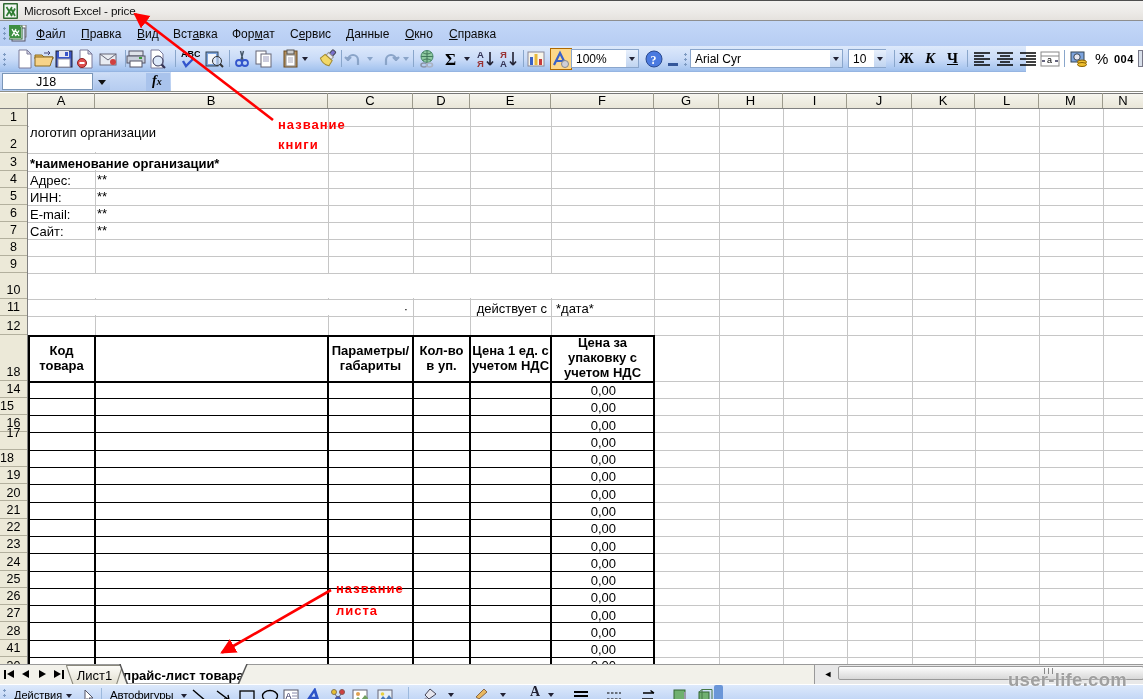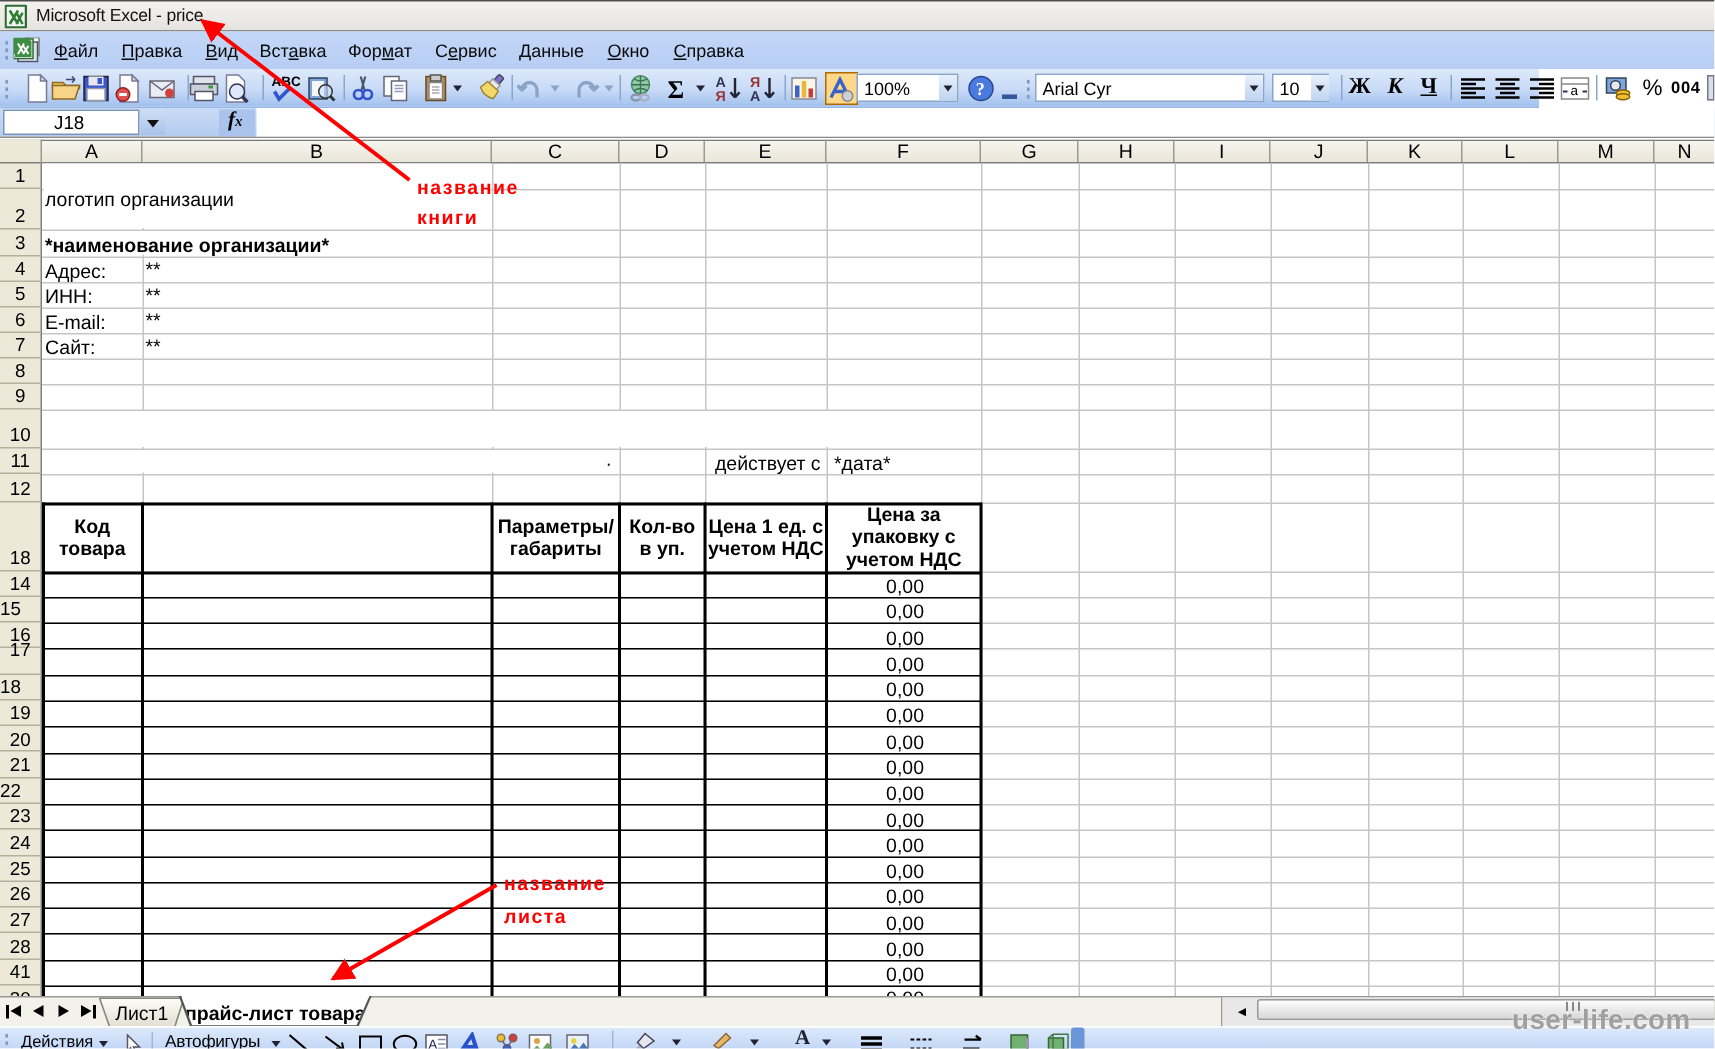--- a/index.html
+++ b/index.html
@@ -265,21 +265,21 @@
 <div class="ab" style="left:0;top:333px;width:27px;height:15px;font-size:12.5px;text-align:center;line-height:15px;color:#000">17</div>
 <div class="ab" style="left:0;top:356.6px;width:27px;height:17.3px;border-bottom:1px solid #b3b09e"></div>
 <div class="ab" style="left:0;top:357.9px;width:27px;height:15px;font-size:12.5px;text-align:left;line-height:15px;color:#000">18</div>
 <div class="ab" style="left:0;top:373.9px;width:27px;height:17.3px;border-bottom:1px solid #b3b09e"></div>
 <div class="ab" style="left:0;top:375.2px;width:27px;height:15px;font-size:12.5px;text-align:center;line-height:15px;color:#000">19</div>
 <div class="ab" style="left:0;top:391.2px;width:27px;height:17.3px;border-bottom:1px solid #b3b09e"></div>
 <div class="ab" style="left:0;top:392.5px;width:27px;height:15px;font-size:12.5px;text-align:center;line-height:15px;color:#000">20</div>
 <div class="ab" style="left:0;top:408.5px;width:27px;height:17.2px;border-bottom:1px solid #b3b09e"></div>
 <div class="ab" style="left:0;top:409.7px;width:27px;height:15px;font-size:12.5px;text-align:center;line-height:15px;color:#000">21</div>
 <div class="ab" style="left:0;top:425.7px;width:27px;height:17.3px;border-bottom:1px solid #b3b09e"></div>
-<div class="ab" style="left:0;top:427.0px;width:27px;height:15px;font-size:12.5px;text-align:left;line-height:15px;color:#000">22</div>
+<div class="ab" style="left:0;top:427.0px;width:27px;height:15px;font-size:12.5px;text-align:center;line-height:15px;color:#000">22</div>
 <div class="ab" style="left:0;top:443.0px;width:27px;height:17.3px;border-bottom:1px solid #b3b09e"></div>
 <div class="ab" style="left:0;top:444.3px;width:27px;height:15px;font-size:12.5px;text-align:center;line-height:15px;color:#000">23</div>
 <div class="ab" style="left:0;top:460.3px;width:27px;height:17.3px;border-bottom:1px solid #b3b09e"></div>
 <div class="ab" style="left:0;top:461.6px;width:27px;height:15px;font-size:12.5px;text-align:center;line-height:15px;color:#000">24</div>
 <div class="ab" style="left:0;top:477.6px;width:27px;height:17.3px;border-bottom:1px solid #b3b09e"></div>
 <div class="ab" style="left:0;top:478.9px;width:27px;height:15px;font-size:12.5px;text-align:center;line-height:15px;color:#000">25</div>
 <div class="ab" style="left:0;top:494.9px;width:27px;height:17.2px;border-bottom:1px solid #b3b09e"></div>
 <div class="ab" style="left:0;top:496.1px;width:27px;height:15px;font-size:12.5px;text-align:center;line-height:15px;color:#000">26</div>
 <div class="ab" style="left:0;top:512.1px;width:27px;height:17.3px;border-bottom:1px solid #b3b09e"></div>
 <div class="ab" style="left:0;top:513.4px;width:27px;height:15px;font-size:12.5px;text-align:center;line-height:15px;color:#000">27</div>

